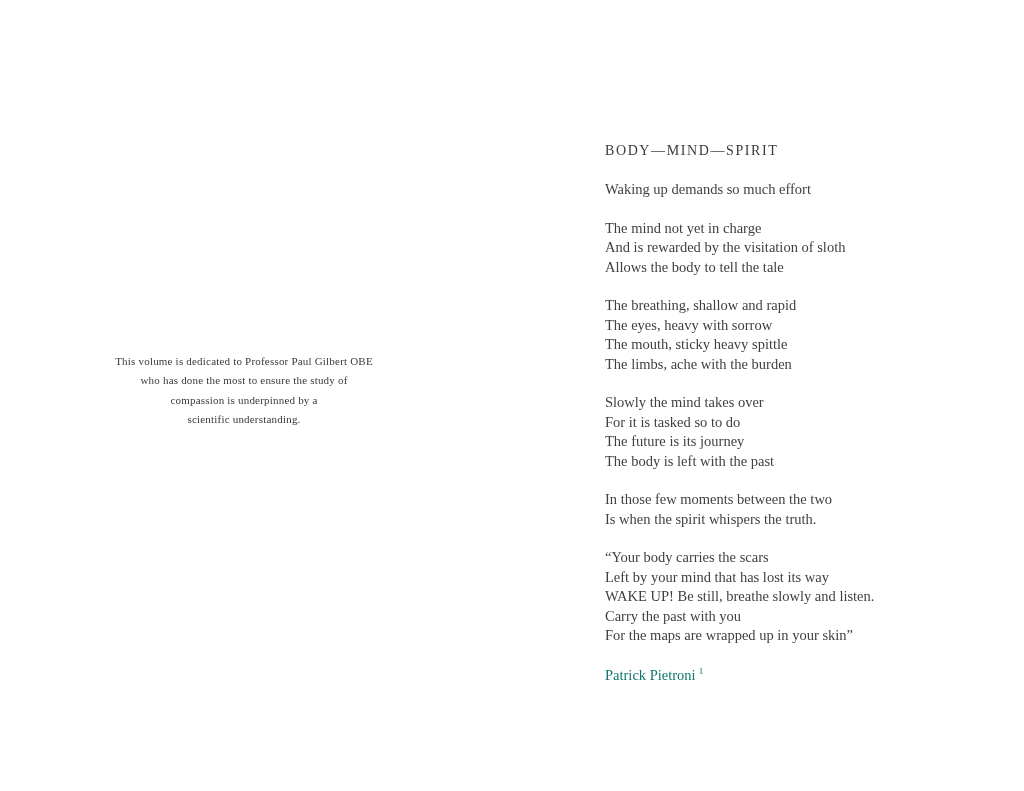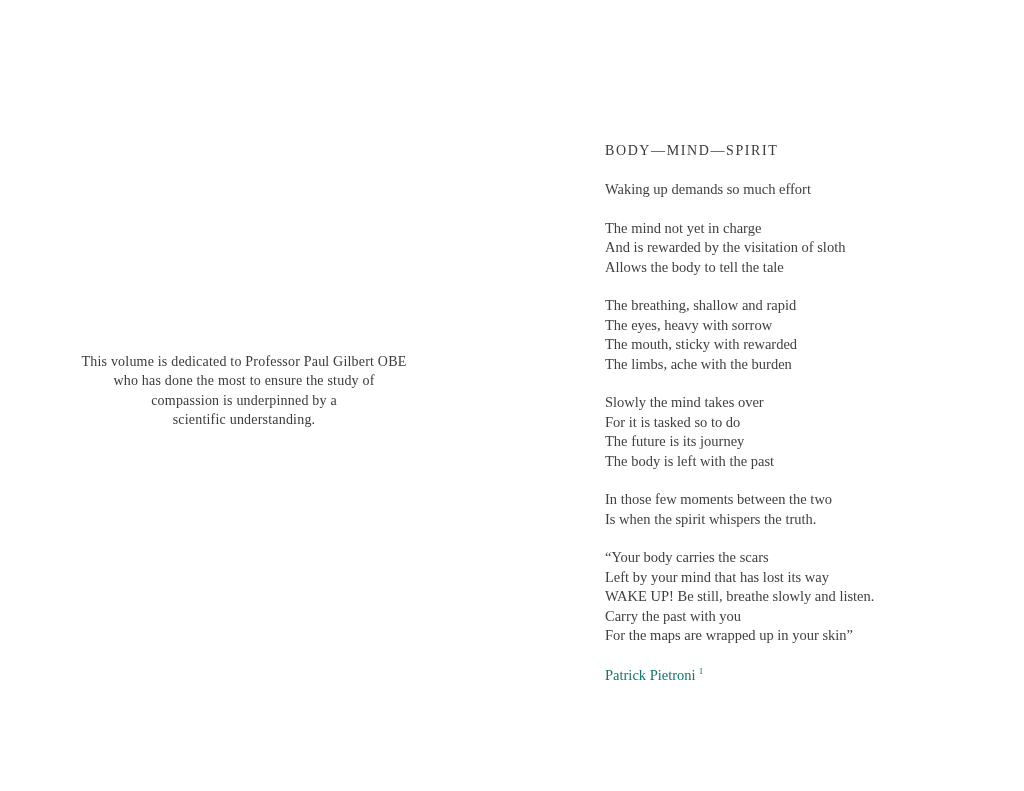--- a/index.html
+++ b/index.html
@@ -25,21 +25,21 @@
   .page-left  { left: 0;     width: 512px; }
   .page-right { left: 512px; width: 512px; }
 
   
   .dedication {
     position: absolute;
     top: 340px;
     left: 64px;
     width: 360px;
     text-align: center;
-    font-size: 14px;
+    font-size: 11px;
     line-height: 19.3px;
     color: #3a3a3a;
     letter-spacing: 0.2px;
   }
 
   
   .poem-column {
     position: absolute;
     top: 131px;
     left: 93px;   
@@ -98,21 +98,21 @@
             <div class="poem-line">Waking up demands so much effort</div>
           </div>
           <div class="stanza">
             <div class="poem-line">The mind not yet in charge</div>
             <div class="poem-line">And is rewarded by the visitation of sloth</div>
             <div class="poem-line">Allows the body to tell the tale</div>
           </div>
           <div class="stanza">
             <div class="poem-line">The breathing, shallow and rapid</div>
             <div class="poem-line">The eyes, heavy with sorrow</div>
-            <div class="poem-line">The mouth, sticky with rewarded</div>
+            <div class="poem-line">The mouth, sticky heavy spittle</div>
             <div class="poem-line">The limbs, ache with the burden</div>
           </div>
           <div class="stanza">
             <div class="poem-line">Slowly the mind takes over</div>
             <div class="poem-line">For it is tasked so to do</div>
             <div class="poem-line">The future is its journey</div>
             <div class="poem-line">The body is left with the past</div>
           </div>
           <div class="stanza">
             <div class="poem-line">In those few moments between the two</div>

